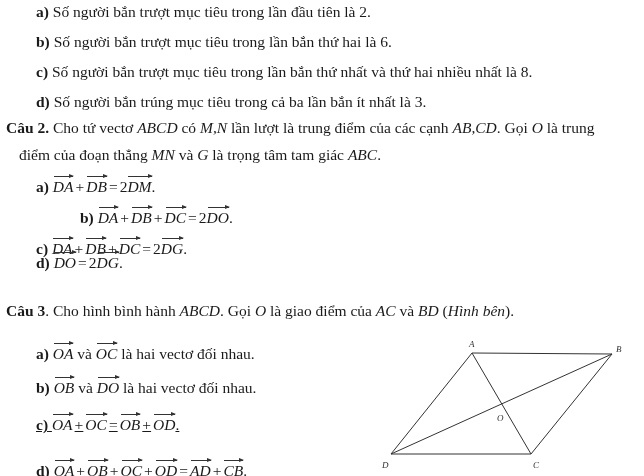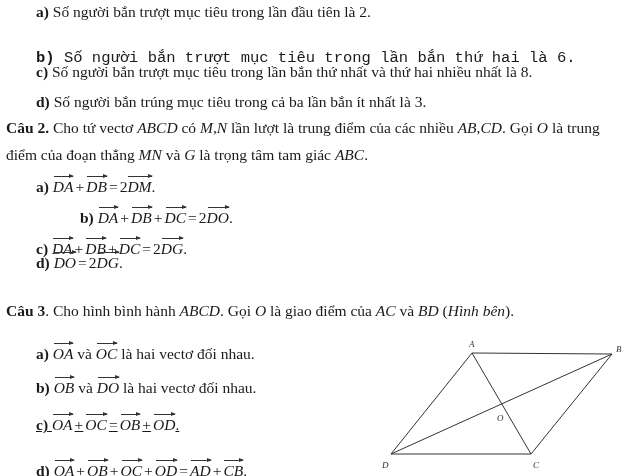--- a/index.html
+++ b/index.html
@@ -25,38 +25,38 @@
     .figure svg { width: 274px; height: 146px; }
     .pt { font-family: "Liberation Serif", serif; font-style: italic; font-size: 9px; fill: #333; }
   </style>
 </head>
 <body>
 
 <div class="line" style="left:36px; top:2px;">
   <span class="b">a)</span>
   <span>Số người bắn trượt mục tiêu trong lần đầu tiên là 2.</span>
 </div>
-<div class="line" style="left:36px; top:48px;font-family:Liberation Mono, monospace;">
+<div class="line" style="left:36px; top:32px;">
   <span class="b">b)</span>
   <span>Số người bắn trượt mục tiêu trong lần bắn thứ hai là 6.</span>
 </div>
 <div class="line" style="left:36px; top:62px;font-family:Liberation Serif, serif;">
   <span class="b">c)</span>
   <span>Số người bắn trượt mục tiêu trong lần bắn thứ nhất và thứ hai nhiều nhất là 8.</span>
 </div>
 <div class="line" style="left:36px; top:92px;">
   <span class="b">d)</span>
   <span>Số người bắn trúng mục tiêu trong cả ba lần bắn ít nhất là 3.</span>
 </div>
 
 <div class="line" style="left:6px; top:118px;">
   <span class="b">Câu 2.</span>
-  <span>Cho tứ vectơ </span><span class="i">ABCD</span><span> có </span><span class="i">M,N</span><span> lần lượt là trung điểm của các nhiều </span><span class="i">AB,CD</span><span>. Gọi </span><span class="i">O</span><span> là trung</span>
+  <span>Cho tứ vectơ </span><span class="i">ABCD</span><span> có </span><span class="i">M,N</span><span> lần lượt là trung điểm của các cạnh </span><span class="i">AB,CD</span><span>. Gọi </span><span class="i">O</span><span> là trung</span>
 </div>
-<div class="line" style="left:6px; top:145px;">
+<div class="line" style="left:19px; top:145px;">
   <span>điểm của đoạn thẳng </span><span class="i">MN</span><span> và </span><span class="i">G</span><span> là trọng tâm tam giác </span><span class="i">ABC</span><span>.</span>
 </div>
 
 <div class="line" style="left:36px; top:174px;text-align:right;">
   <span class="b">a)</span>
   <span class="vec">DA</span><span class="op">+</span><span class="vec">DB</span><span class="op">=</span><span>2</span><span class="vec">DM</span><span>.</span>
 </div>
 <div class="line" style="left:36px; top:205px;margin-left:44px;">
   <span class="b">b)</span>
   <span class="vec">DA</span><span class="op">+</span><span class="vec">DB</span><span class="op">+</span><span class="vec">DC</span><span class="op">=</span><span>2</span><span class="vec">DO</span><span>.</span>

